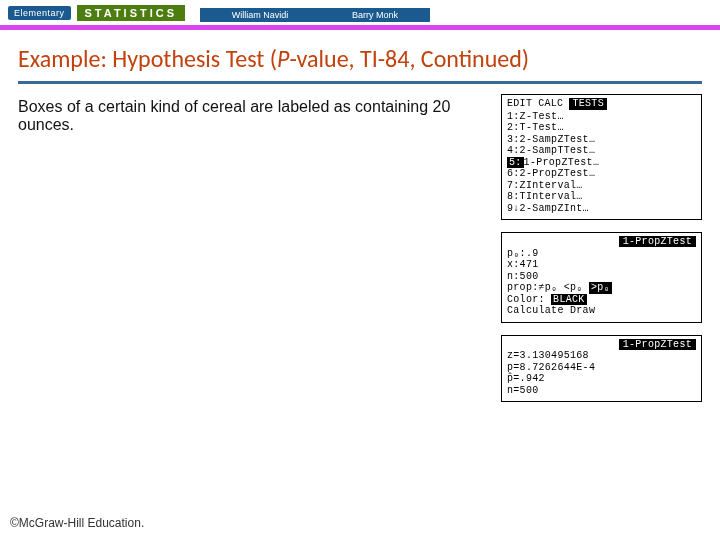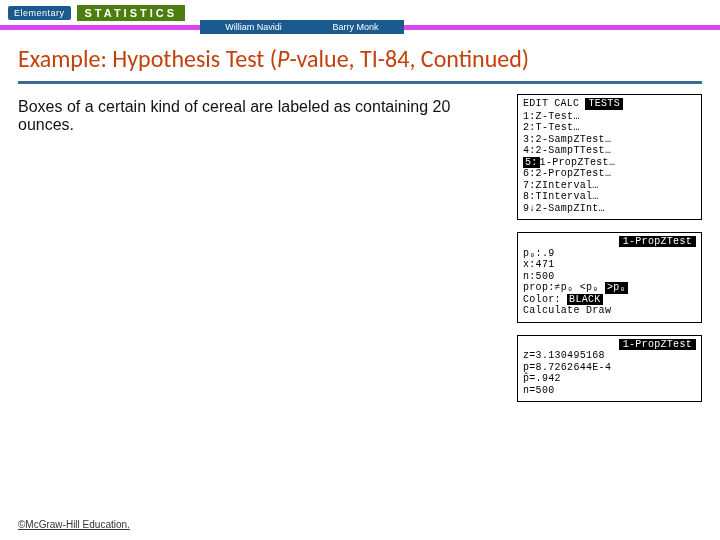--- a/index.html
+++ b/index.html
@@ -32,23 +32,23 @@
     background: #4d7c0f;
     color: #fff;
     font-size: 11px;
     letter-spacing: 3px;
     padding: 2px 8px;
     font-weight: bold;
   }
   .bar-blue {
     position: absolute;
     left: 200px;
-    top: 20px;
+    top: 8px;
     height: 14px;
-    width: 204px;
+    width: 230px;
     background: #1b5a8e;
     display: flex;
     align-items: center;
     justify-content: space-around;
     color: #fff;
     font-size: 9px;
   }
   .author { white-space: nowrap; }
   .title {
     font-family: "Trebuchet MS", Calibri, sans-serif;
@@ -68,21 +68,21 @@
     gap: 12px;
   }
   .prompt {
     flex: 1;
     font-family: Arial, sans-serif;
     font-size: 16px;
     color: #111;
     padding-top: 4px;
   }
   .screens {
-    width: 185px;
+    width: 201px;
     display: flex;
     flex-direction: column;
     gap: 12px;
   }
   .screen {
     border: 1px solid #000;
     background: #fff;
     font-family: "Courier New", monospace;
     font-size: 10px;
     line-height: 1.15;
@@ -113,24 +113,23 @@
   }
   .screen2-title span, .screen3-title span {
     background: #000;
     color: #fff;
     padding: 0 4px;
     font-size: 10px;
   }
   .footer {
     position: absolute;
     bottom: 10px;
-    left: 18px;
-    font-size: 10px;
+    left: 10px;
+    font-size: 12px;
     color: #333;
-    text-decoration: underline;
   }
 </style>
 </head>
 <body>
 
 <div class="topbar">
   <span class="brand-pill">Elementary</span>
   <span class="brand-stats">STATISTICS</span>
   <div class="bar-blue">
     <span class="author">William Navidi</span>

